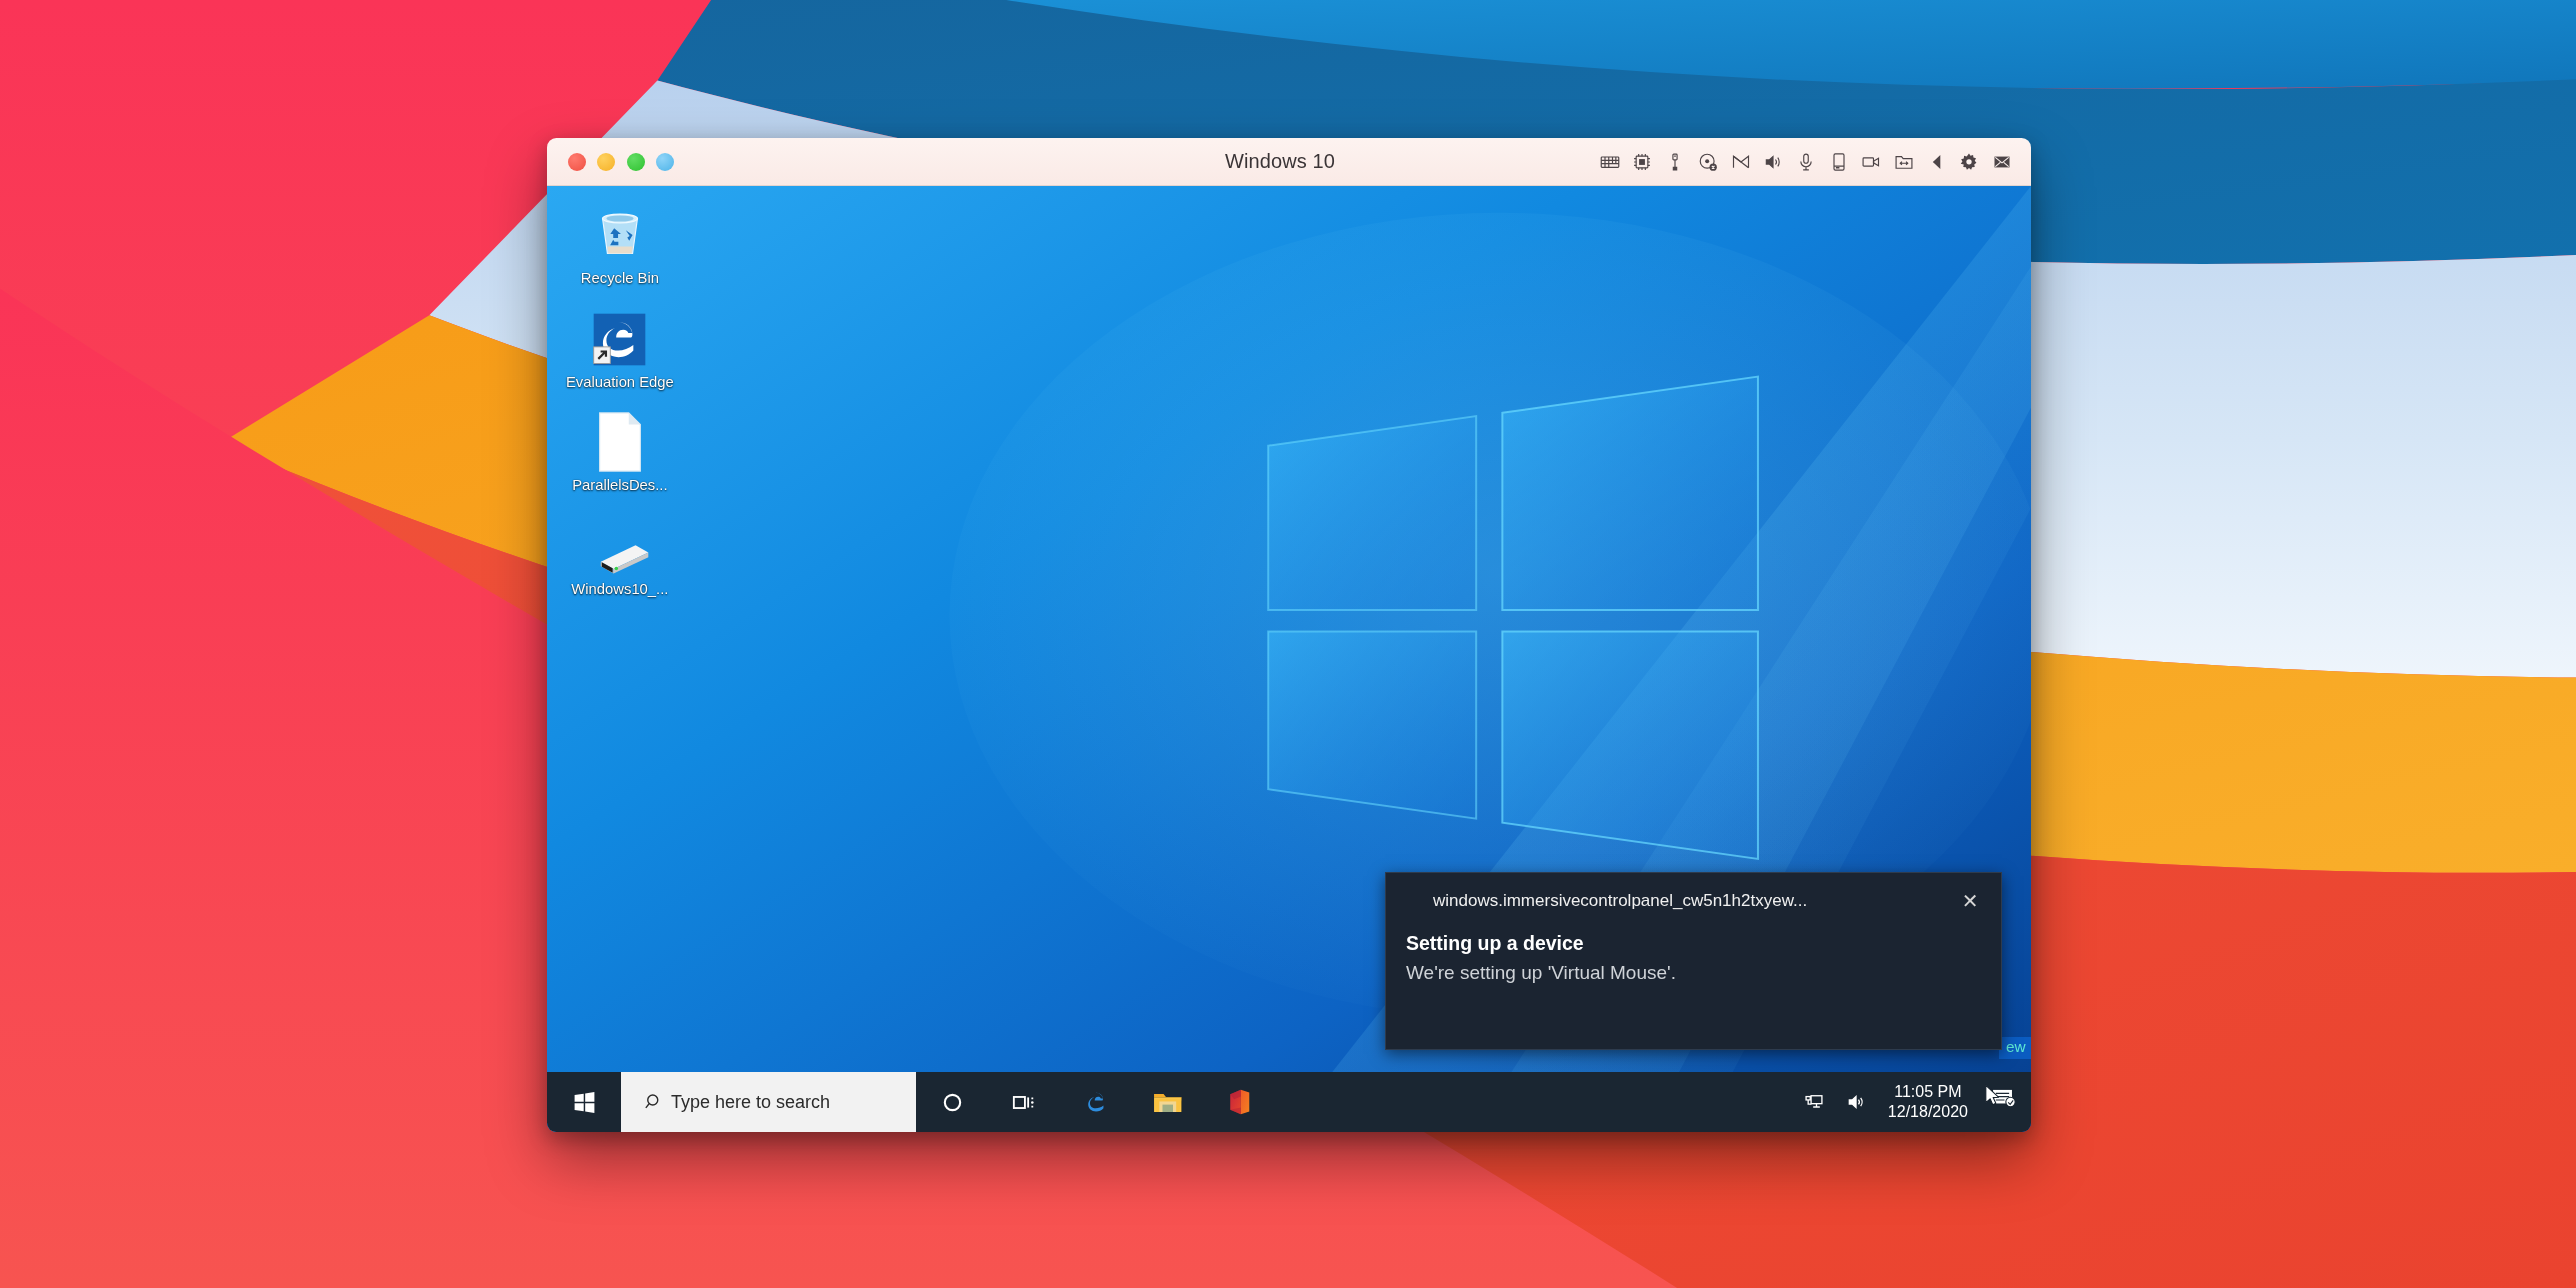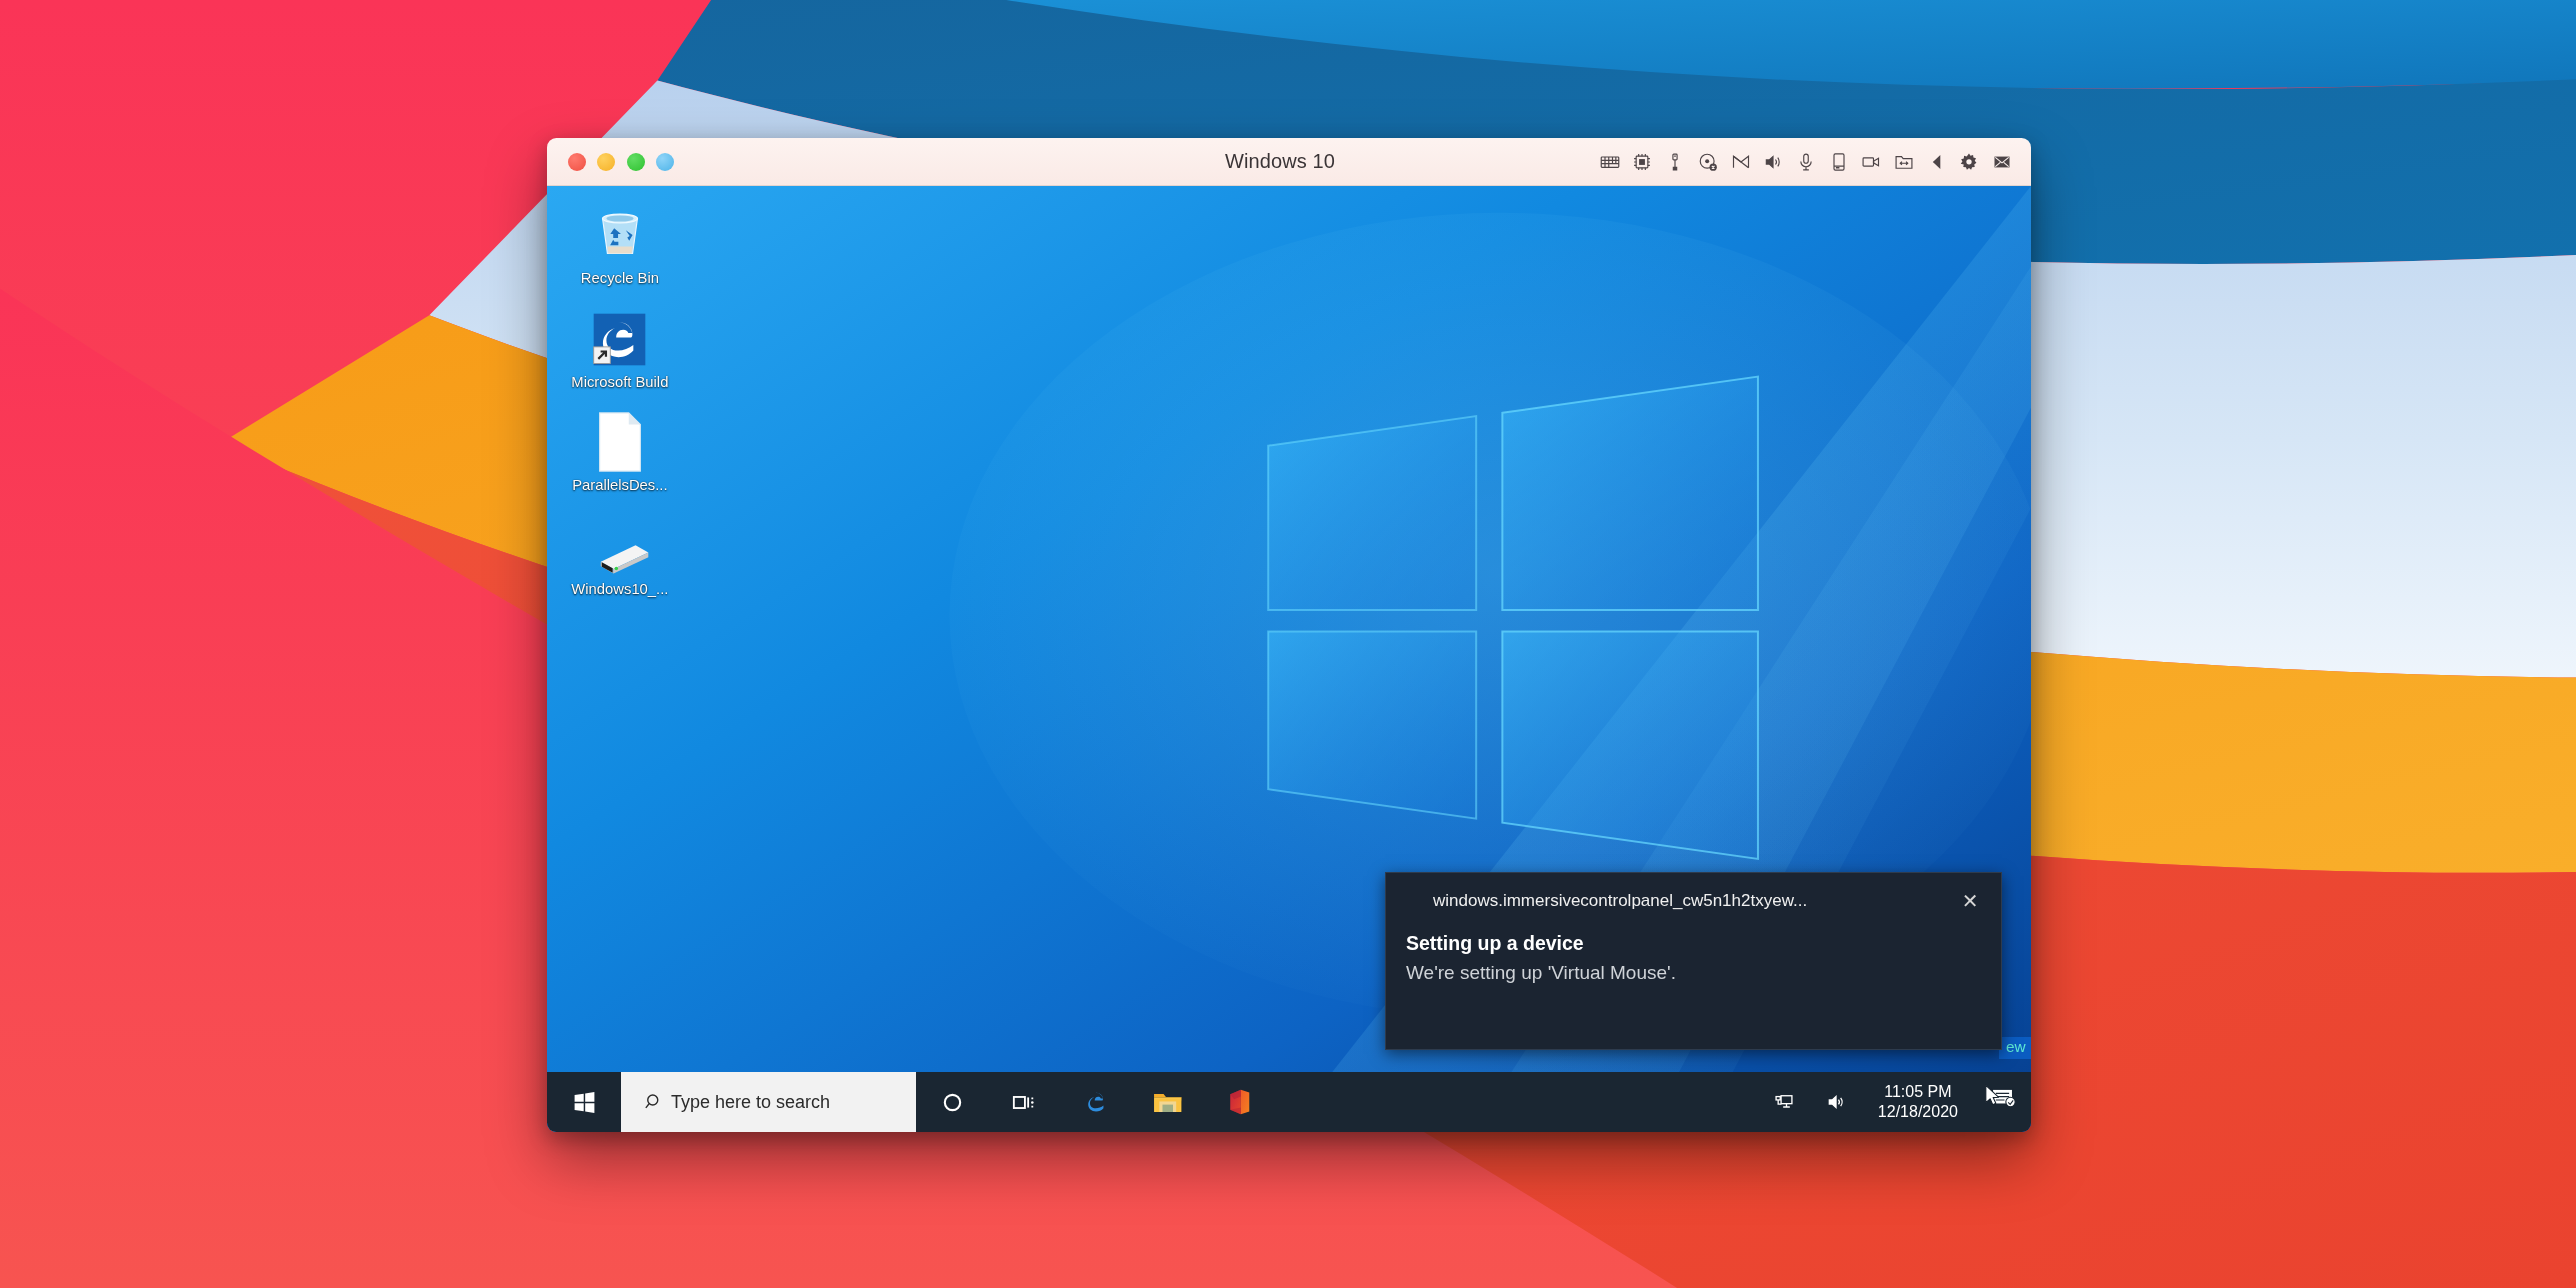--- a/index.html
+++ b/index.html
@@ -139,21 +139,21 @@
     display:flex; align-items:center; padding-left:23px; gap:7px;
   }
   #search-ph { font-size:18px; color:#2b2b2b; }
   #tb-apps { display:flex; align-items:center; }
   .tb-app {
     width:72px; height:60px;
     display:flex; align-items:center; justify-content:center;
   }
   #tray {
     margin-left:auto; display:flex; align-items:center;
-    height:60px; padding-right:5.4px; gap:10px;
+    height:60px; padding-right:5.4px; gap:0;
   }
   .tray-icon {
     width:42px; height:60px;
     display:flex; align-items:center; justify-content:center;
   }
   #clock {
     display:flex; flex-direction:column; align-items:center; justify-content:center;
     padding:0 10.7px; height:60px; color:#fff;
     font-size:16px; line-height:20px;
   }
@@ -388,21 +388,21 @@
             <rect x="4" y="4" width="56" height="56" fill="#1261b4"></rect>
             <path d="M47 44c-4 4.6-10 7.2-16 7.2-10 0-17-6.4-17-15 0-8 5.6-14.4 13.2-16.6
                      -6 3-9.4 8-9.4 13.4 0 6.6 5 11 12.6 11 5.8 0 12-2.4 16.6-6z" fill="#fff"></path>
             <path d="M30 13c9.6 0 16 6 16 13.4 0 2-0.6 3.4-1.6 3.4H28.4c0-5 3-8.4 7.6-8.4
                      3 0 5 1.4 5.6 3.6h4.2C44.6 18.6 38.6 13 30 13z" fill="#fff"></path>
 
             <rect x="4" y="40" width="18" height="18" fill="#f3f3f3" stroke="#9a9a9a"></rect>
             <path d="M9 53l8-8M11.5 45h5.8v5.8" stroke="#2b2b2b" stroke-width="2.4" fill="none"></path>
           </svg>
         </div>
-        <div class="label">Microsoft Build</div>
+        <div class="label">Evaluation Edge</div>
       </div>
 
       <div class="desk-icon">
         <div class="glyph">
           <svg width="52" height="62" viewBox="0 0 52 64">
             <path d="M5 2h30l12 12v48H5z" fill="#ffffff" stroke="#d8e8f2" stroke-width="1.2"></path>
             <path d="M35 2l12 12H35z" fill="#dfeaf2"></path>
           </svg>
         </div>
         <div class="label">ParallelsDes...</div>

